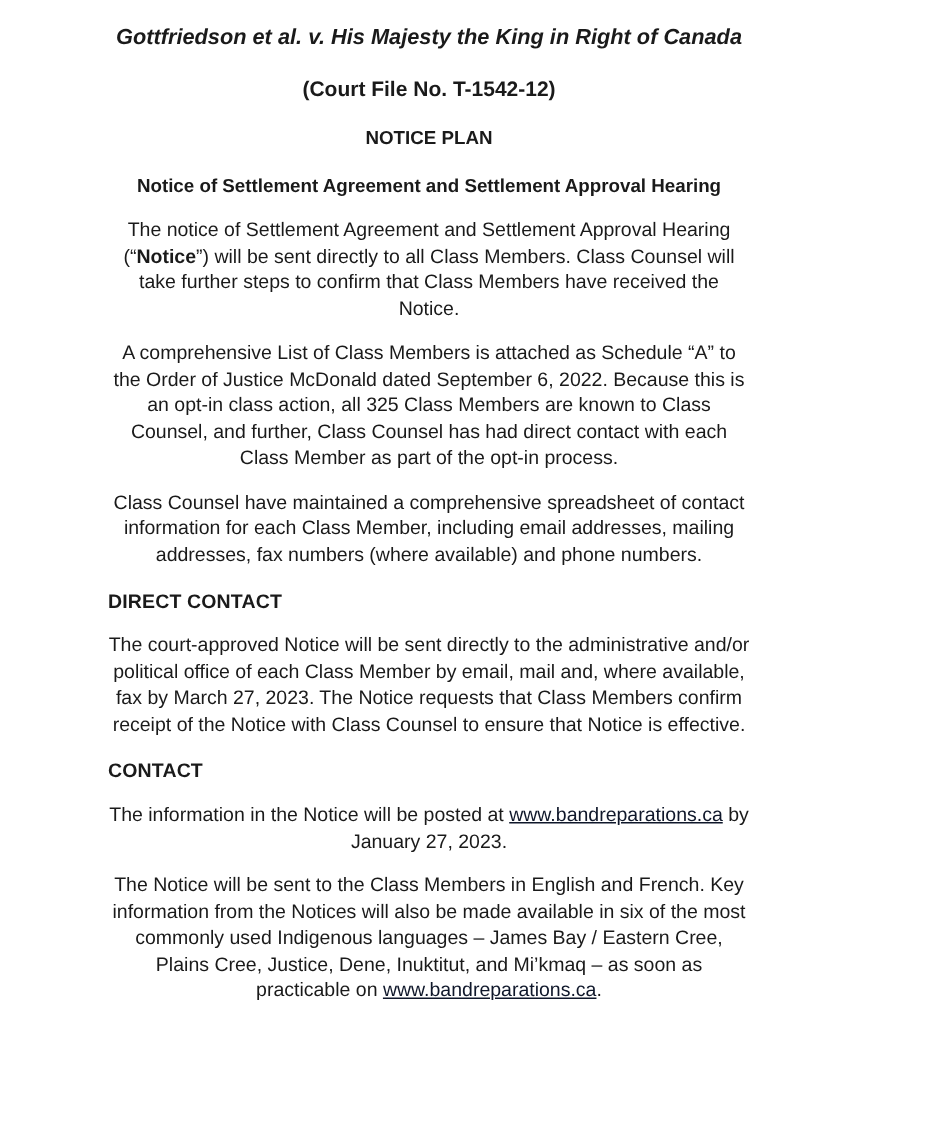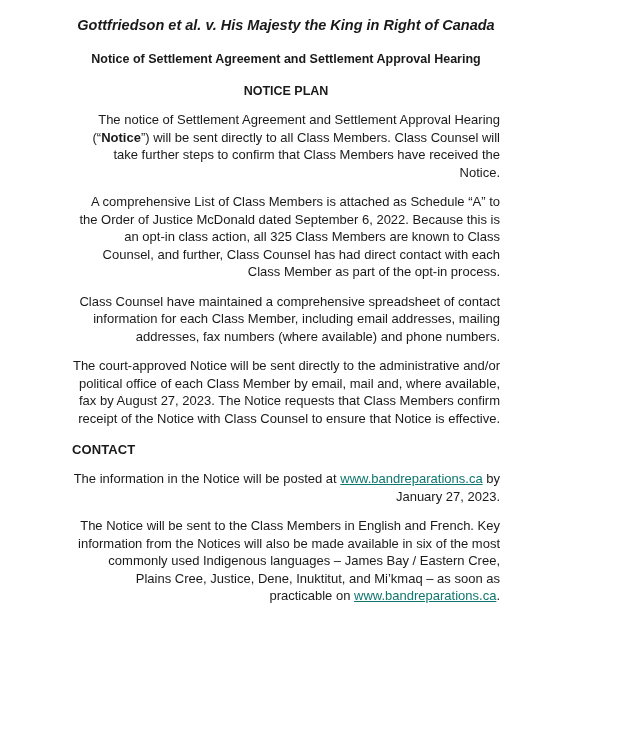--- a/index.html
+++ b/index.html
@@ -37,48 +37,50 @@
     margin-top: 16px;
     line-height: 16px;
   }
   .doc-body {
     margin-top: 7px;
   }
   .paragraph {
     font-size: 13px;
     line-height: 17.5px;
     margin-top: 12px;
-    text-align: right;
+    text-align: center;
   }
   .section-heading {
     font-size: 13px;
     font-weight: bold;
     margin-top: 14px;
     line-height: 17px;
     letter-spacing: 0.1px;
   }
   .paragraph strong { font-weight: bold; }
   .link {
-    color: #0f766e;
+    color: #0f172a;
     cursor: pointer;
   }
 </style>
 </head>
 <body>
 
 <div class="page">
   <h1 class="case-title">Gottfriedson et al. v. His Majesty the King in Right of Canada</h1>
 
+  <p class="court-file">(Court File No. T-1542-12)</p>
+
+  <p class="doc-heading">NOTICE PLAN</p>
 
   <p class="doc-heading">Notice of Settlement Agreement and Settlement Approval Hearing</p>
-
-  <p class="doc-heading">NOTICE PLAN</p>
 
   <div class="doc-body">
       <p class="paragraph"><span>The notice of Settlement Agreement and Settlement Approval Hearing (“</span><strong>Notice</strong><span>”) will be sent directly to all Class Members. Class Counsel will take further steps to confirm that Class Members have received the Notice.</span></p>
       <p class="paragraph"><span>A comprehensive List of Class Members is attached as Schedule “A” to the Order of Justice McDonald dated September 6, 2022. Because this is an opt-in class action, all 325 Class Members are known to Class Counsel, and further, Class Counsel has had direct contact with each Class Member as part of the opt-in process.</span></p>
       <p class="paragraph"><span>Class Counsel have maintained a comprehensive spreadsheet of contact information for each Class Member, including email addresses, mailing addresses, fax numbers (where available) and phone numbers.</span></p>
-      <p class="paragraph"><span>The court-approved Notice will be sent directly to the administrative and/or political office of each Class Member by email, mail and, where available, fax by August 27, 2023. The Notice requests that Class Members confirm receipt of the Notice with Class Counsel to ensure that Notice is effective.</span></p>
+      <p class="section-heading">DIRECT CONTACT</p>
+      <p class="paragraph"><span>The court-approved Notice will be sent directly to the administrative and/or political office of each Class Member by email, mail and, where available, fax by March 27, 2023. The Notice requests that Class Members confirm receipt of the Notice with Class Counsel to ensure that Notice is effective.</span></p>
       <p class="section-heading">CONTACT</p>
       <p class="paragraph"><span>The information in the Notice will be posted at </span><a class="link" href="#">www.bandreparations.ca</a><span> by January 27, 2023.</span></p>
       <p class="paragraph"><span>The Notice will be sent to the Class Members in English and French. Key information from the Notices will also be made available in six of the most commonly used Indigenous languages – James Bay / Eastern Cree, Plains Cree, Justice, Dene, Inuktitut, and Mi’kmaq – as soon as practicable on </span><a class="link" href="#">www.bandreparations.ca</a><span>.</span></p>
     </div>
 </div>
 
 </body></html>

